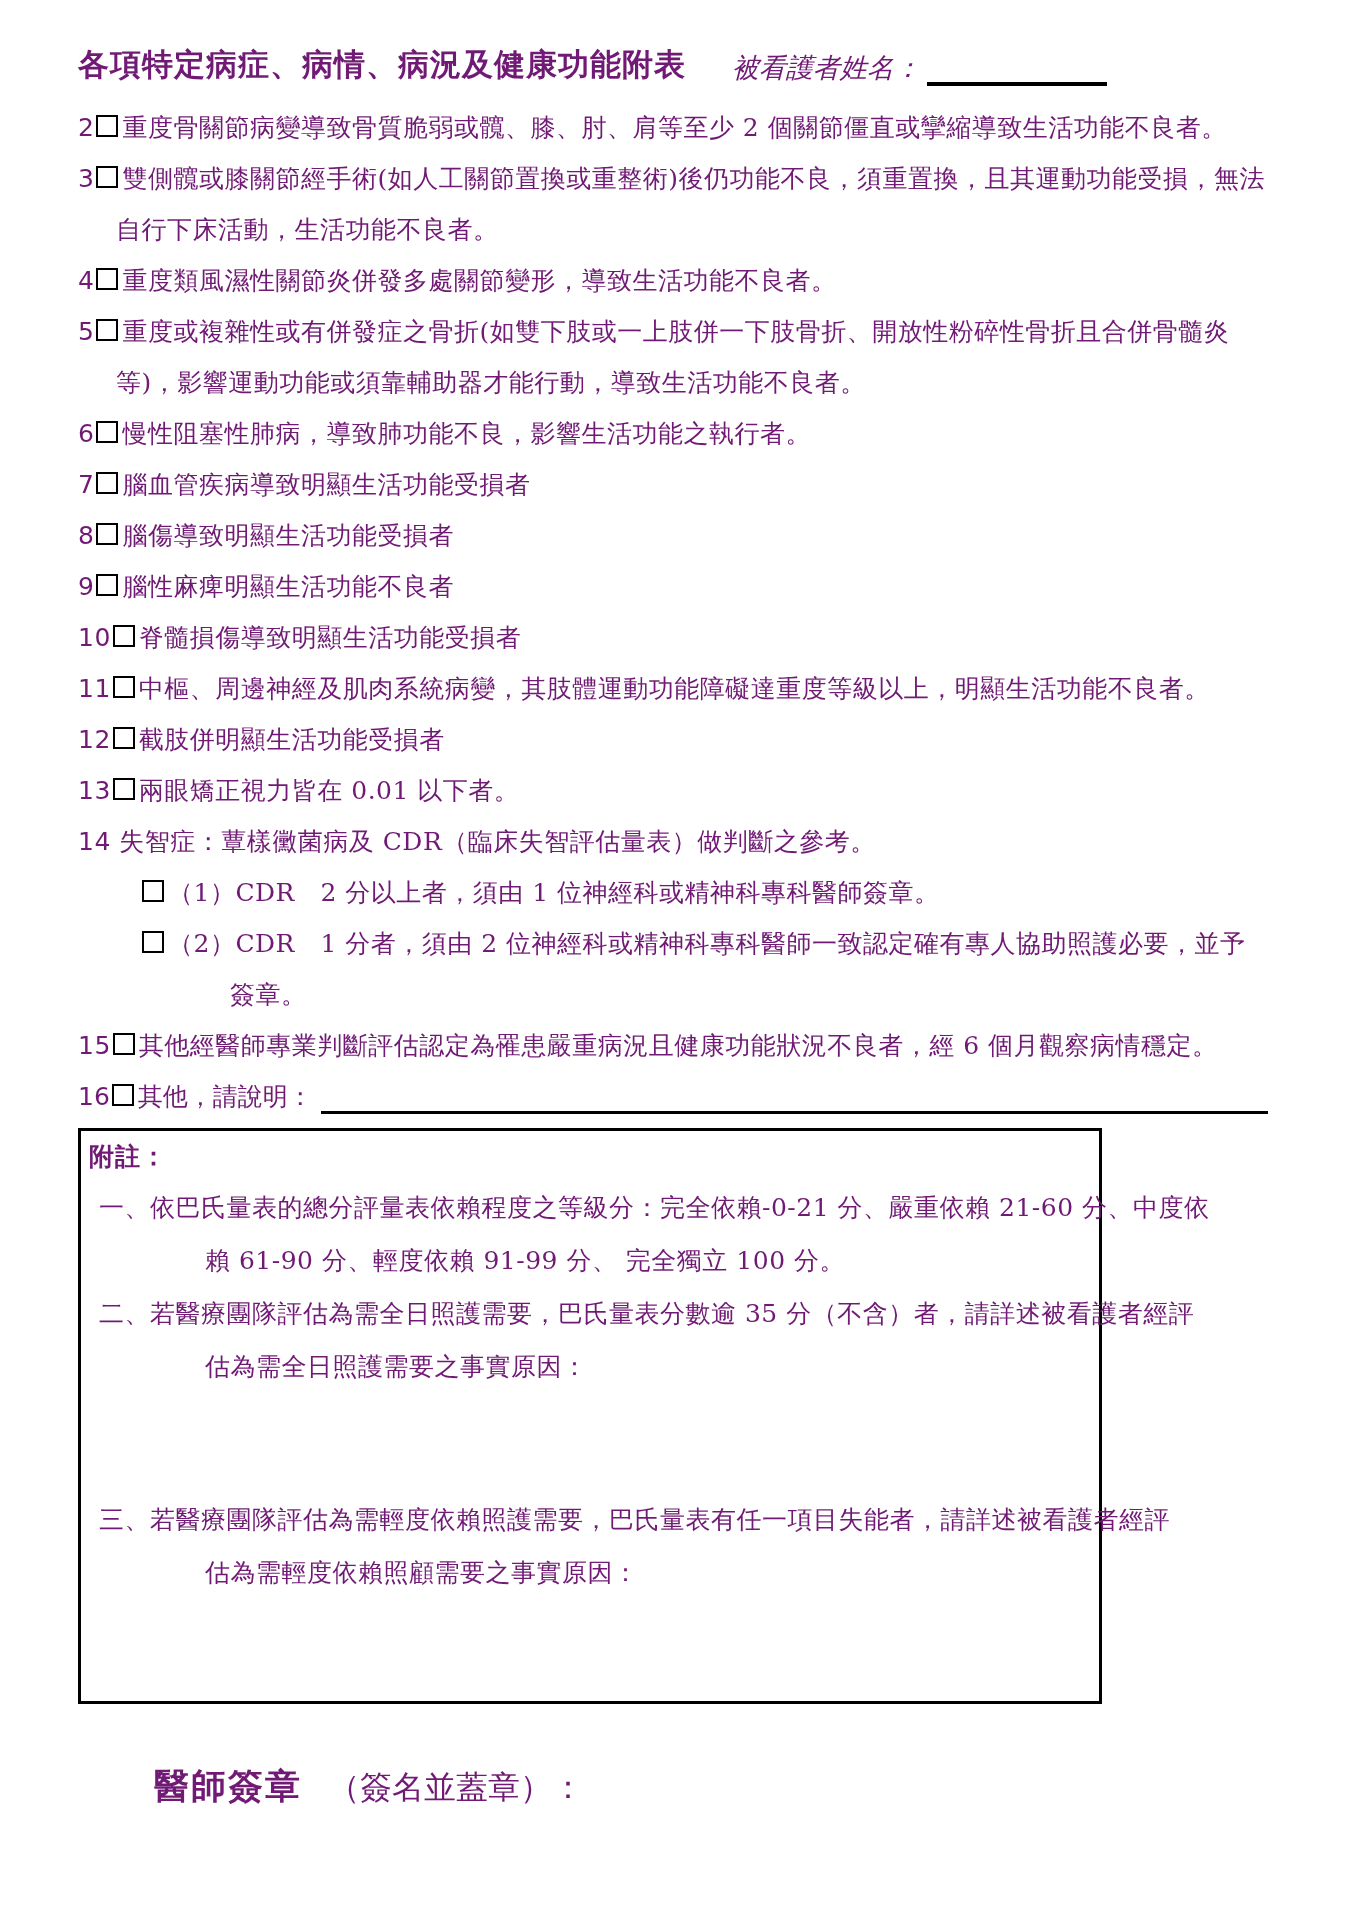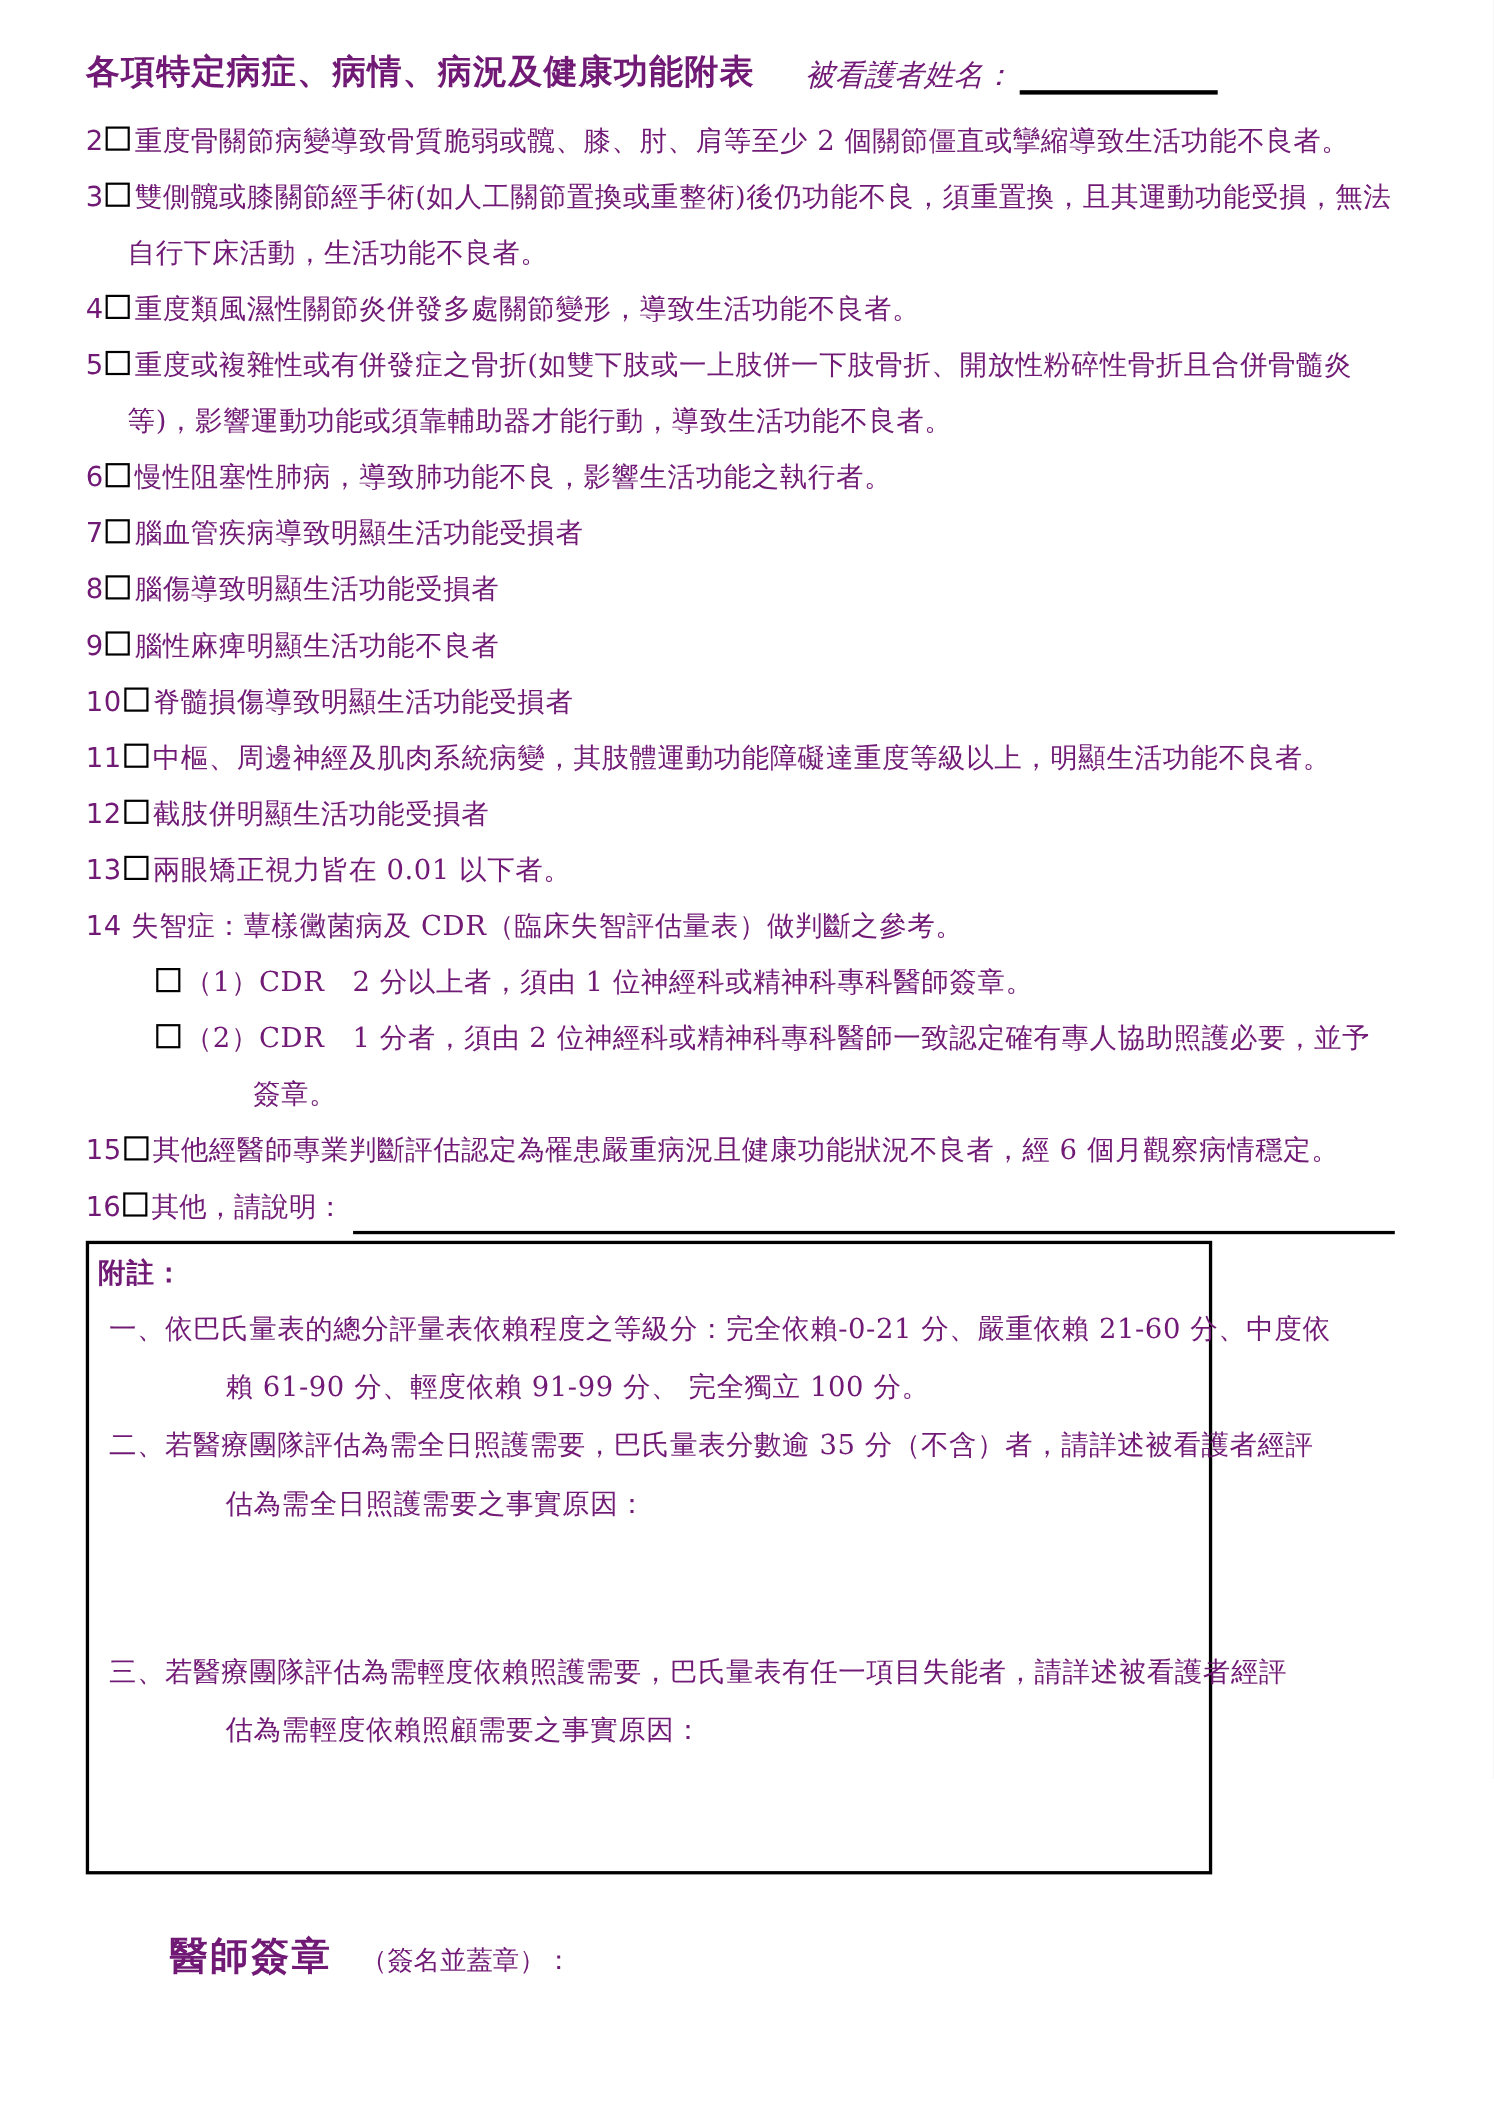--- a/index.html
+++ b/index.html
@@ -26,42 +26,42 @@
   .num { font-family:"DejaVu Sans","Liberation Sans",sans-serif; font-size:25px; }
   .cb {
     display:inline-block; width:18px; height:18px;
     border:2px solid #000; background:#fff;
     margin:0 4px 0 2px; vertical-align:-1px;
     text-indent:0;
   }
   .subitem { font-size:25px; line-height:51px; margin-left:62px; letter-spacing:0.5px; }
   .sub-cont { font-size:25px; line-height:51px; margin-left:152px; letter-spacing:0.5px; }
 
-  .item-16 { display:flex; align-items:flex-end; font-size:25px; line-height:51px; }
+  .item-16 { display:flex; font-size:25px; line-height:51px; }
   .item-16 .lead { white-space:nowrap; }
   .fill-line { flex:1; border-bottom:3px solid #000; height:40px; margin-left:8px; margin-right:20px; }
 
   
   .notes-box {
     border:3px solid #000;
     margin-top:6px;
     width:1024px;
     height:576px;
     box-sizing:border-box;
     padding:2px 10px 0 8px;
   }
   .notes-title { font-size:25px; font-weight:bold; line-height:48px; letter-spacing:1px; }
   .note .l1 { font-size:25px; line-height:53px; letter-spacing:0.5px; padding-left:10px; white-space:nowrap; }
   .note .l2 { font-size:25px; line-height:53px; letter-spacing:0.5px; padding-left:116px; }
   .write-space { height:100px; }
 
   
   .footer { margin-top:18px; margin-left:76px; display:flex; align-items:baseline;gap:20px; }
   .sign-label { font-size:35px; font-weight:bold; letter-spacing:2px; }
-  .sign-note { font-size:24px; margin-left:6px;margin-top:44px; }
+  .sign-note { font-size:32px; margin-left:6px;margin-top:44px; }
 </style>
 </head>
 <body>
 
 <div class="page">
 
   <div class="header">
     <span class="title">各項特定病症、病情、病況及健康功能附表</span>
     <span class="name-label">被看護者姓名：</span>
     <span class="name-line"></span>

